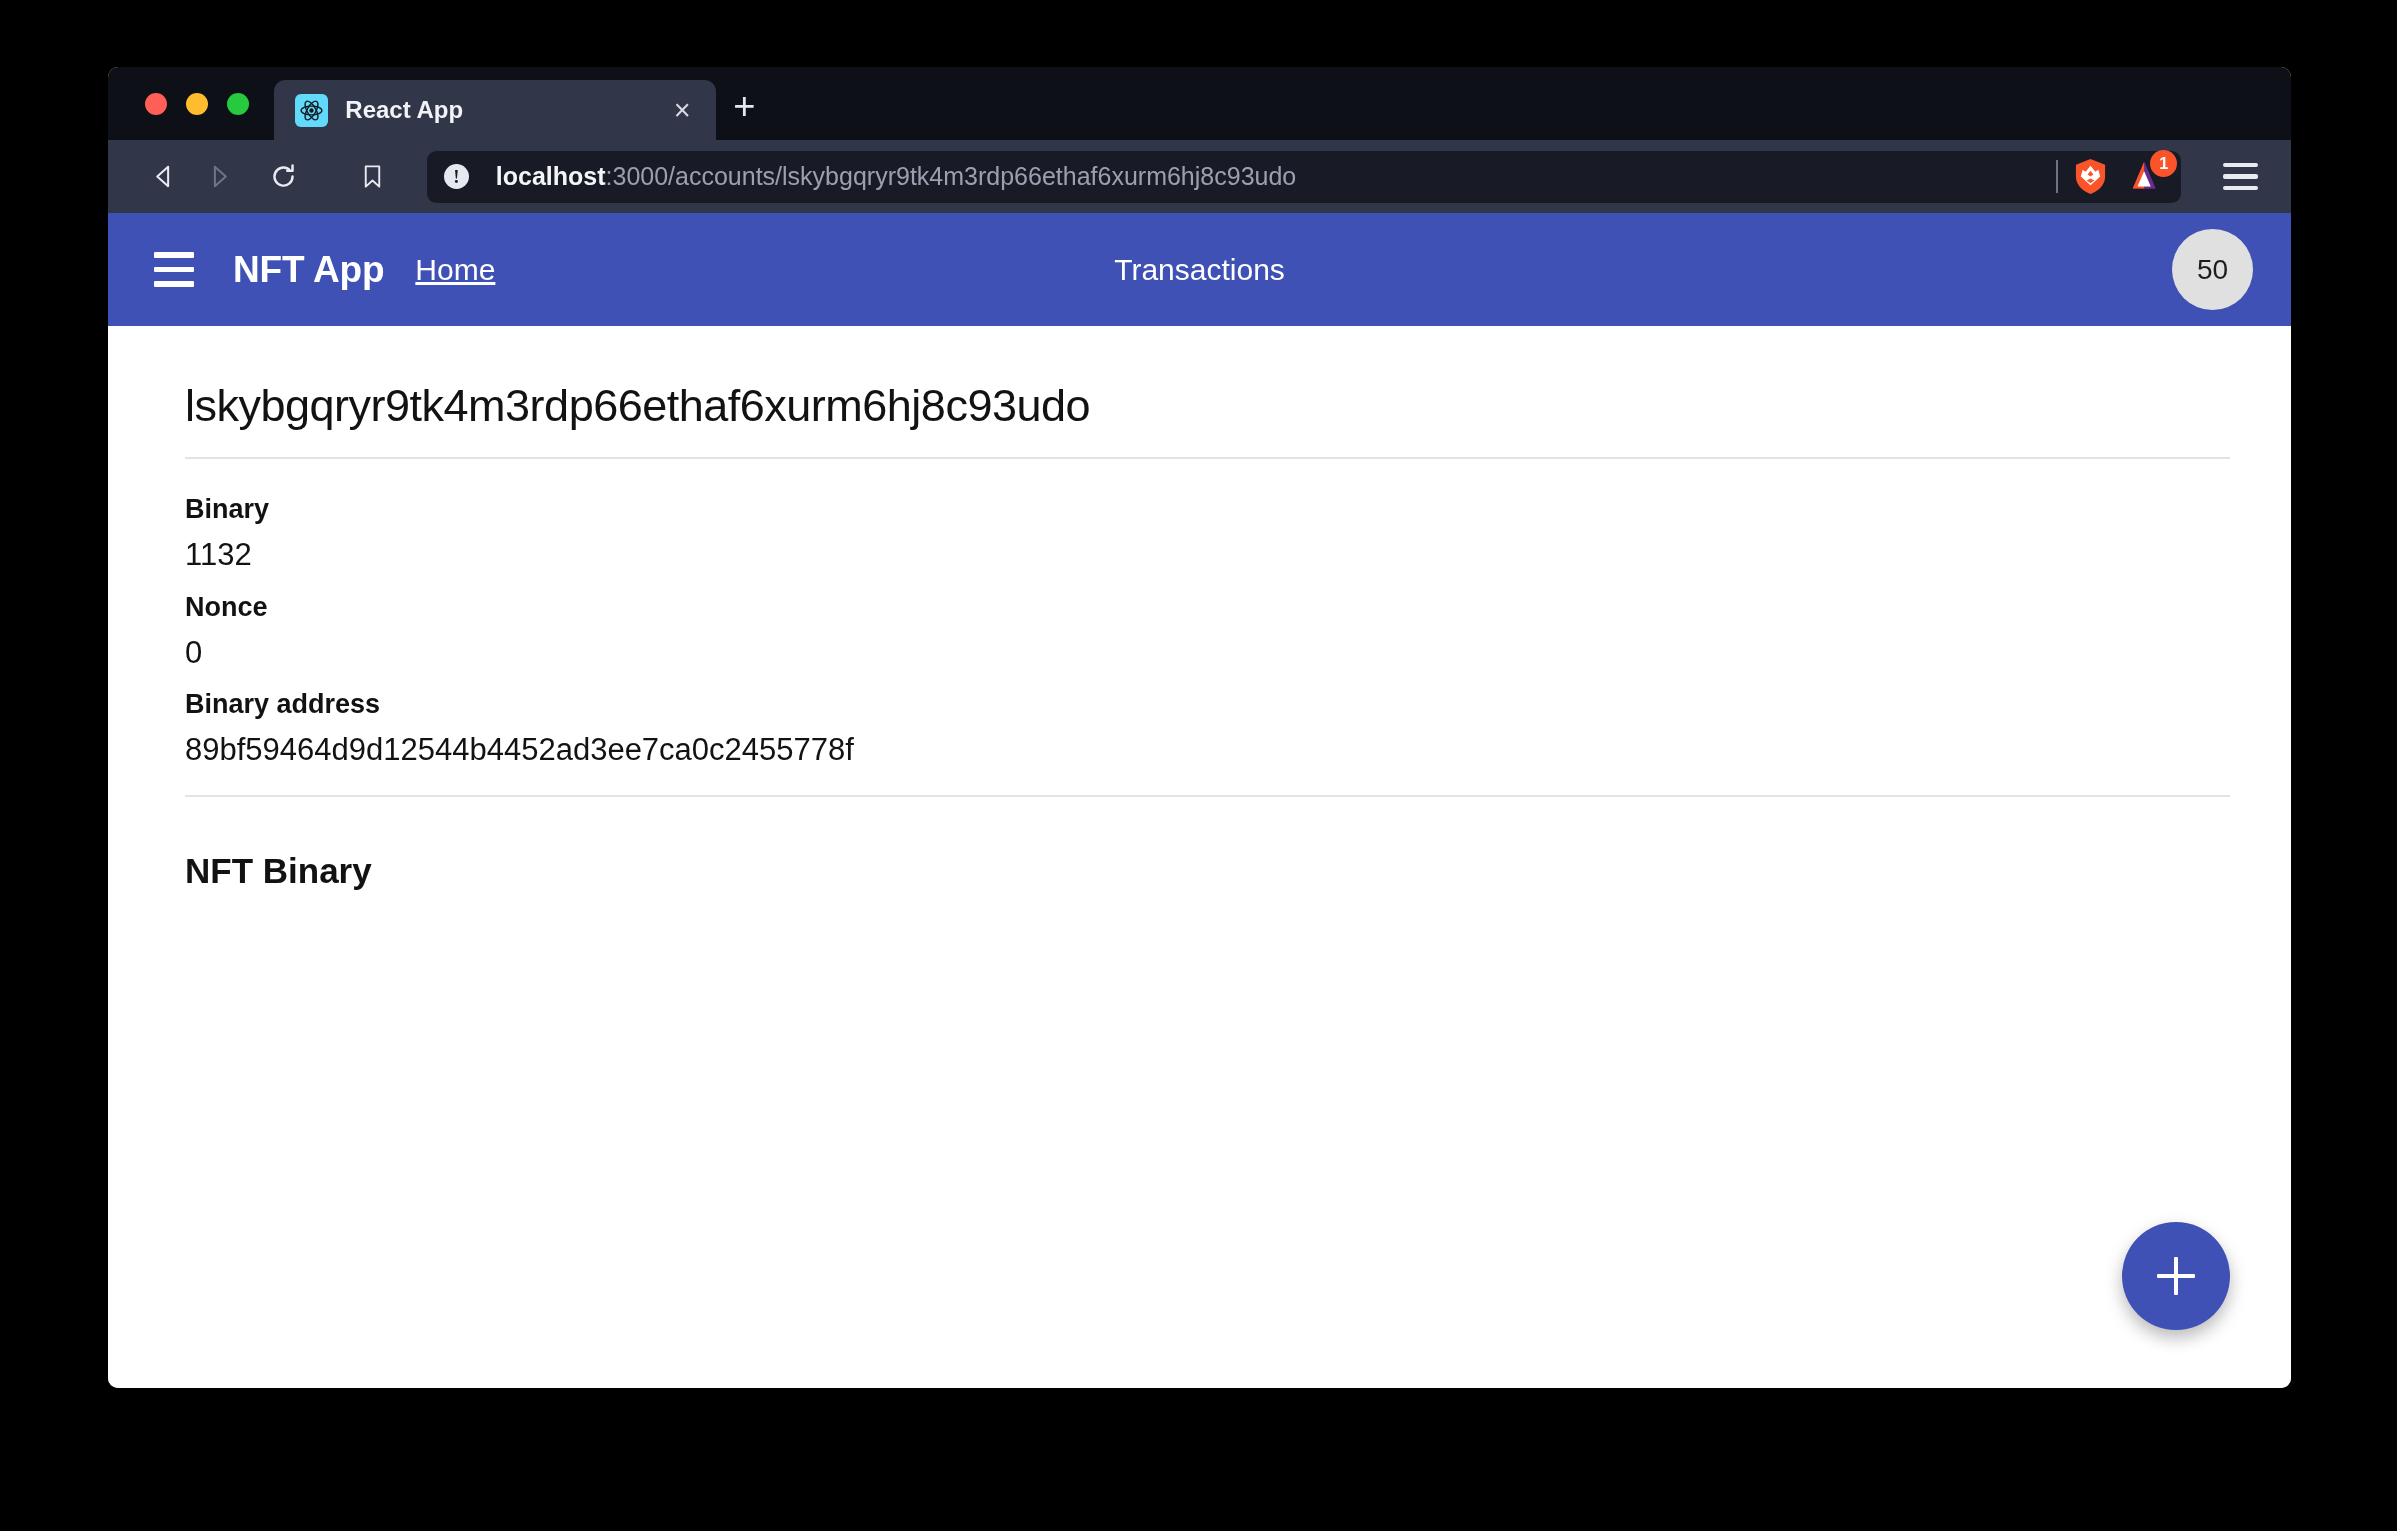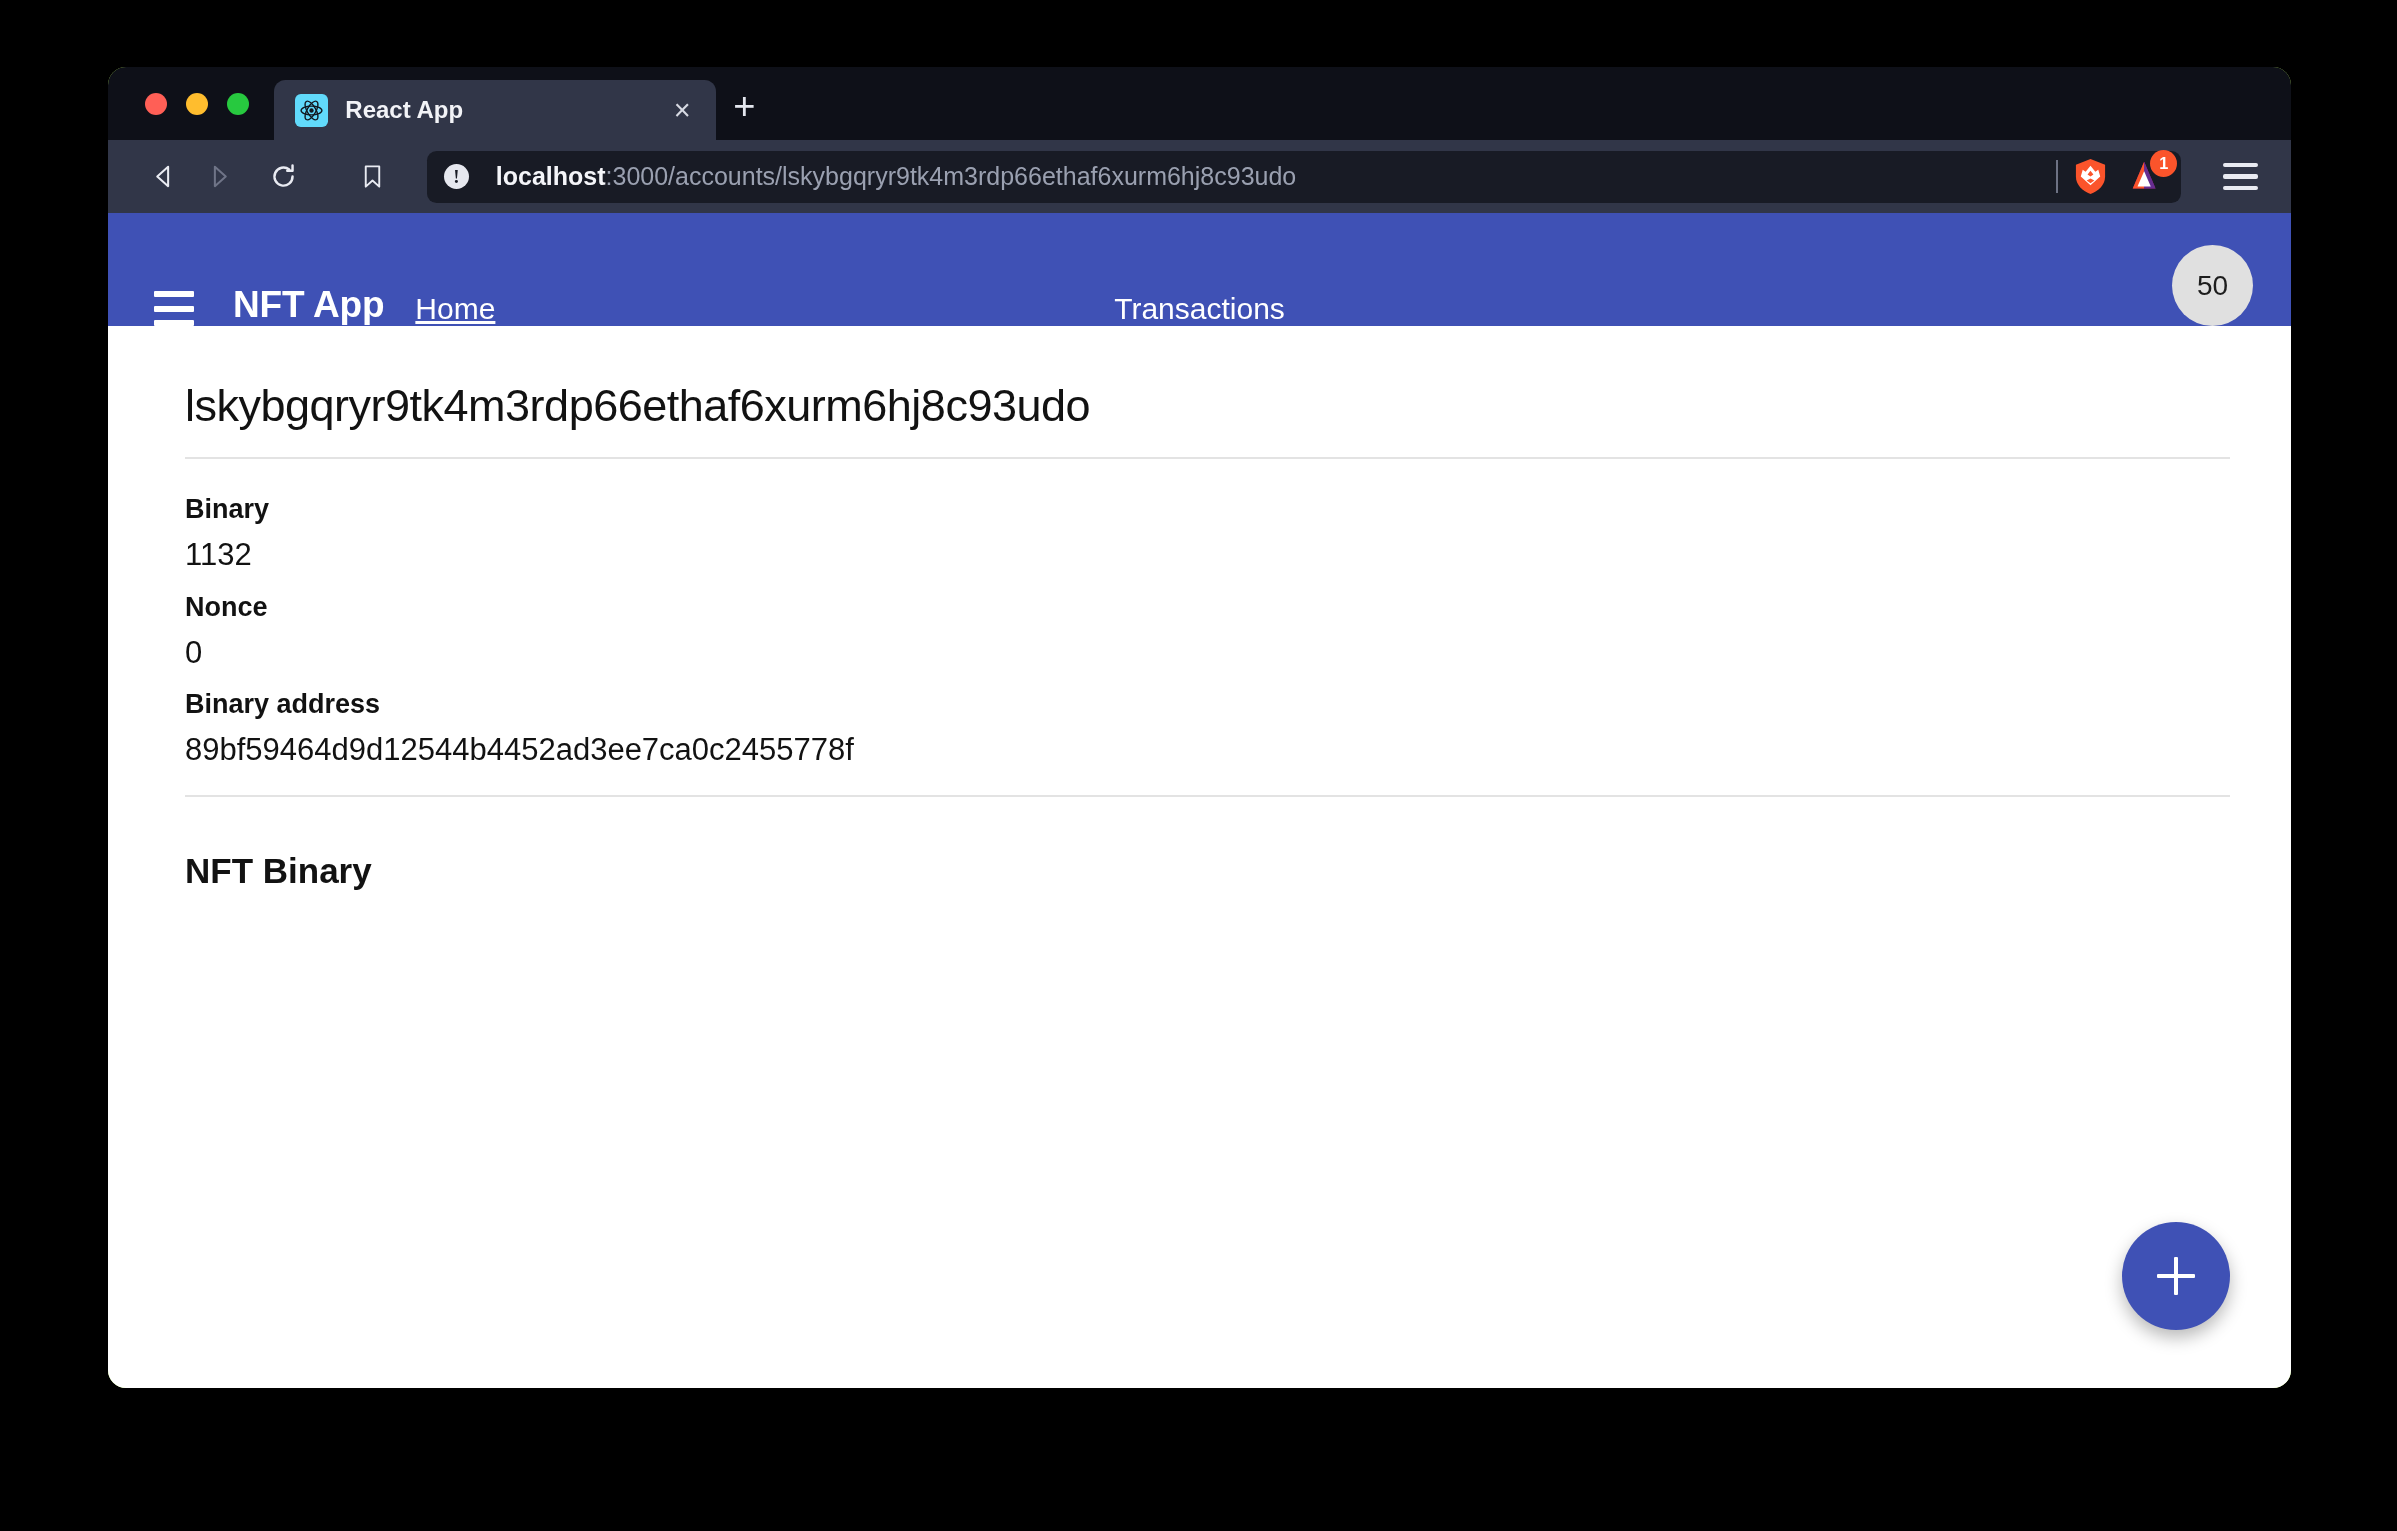--- a/index.html
+++ b/index.html
@@ -12,21 +12,21 @@
     overflow: hidden;
   }
 
   
   .browser-window {
     position: absolute;
     left: 108px;
     top: 67px;
     width: 2183px;
     height: 1321px;
-    border-radius: 18px;
+    border-radius: 10px;
     overflow: hidden;
     background: #bef264;
     box-shadow: 0 7.7px 38px rgba(0,0,0,0.6);
   }
 
   
   .tab-strip {
     position: relative;
     height: 73px;
     background: #0e1018;
@@ -171,21 +171,21 @@
     height: 1175px;
     background: #ffffff;
     position: relative;
     overflow: hidden;
   }
 
   .appbar {
     height: 113px;
     background: #3f51b5;
     display: flex;
-    align-items: flex-end;
+    align-items: center;
     padding: 0 38px 0 46px;
     position: relative;
   }
   .menu-icon {
     width: 50px;
     display: flex; flex-direction: column; gap: 8.6px;
   }
   .menu-icon span {
     display: block; width: 40px; height: 5.8px; background: #ffffff; border-radius: 1px;
   }

